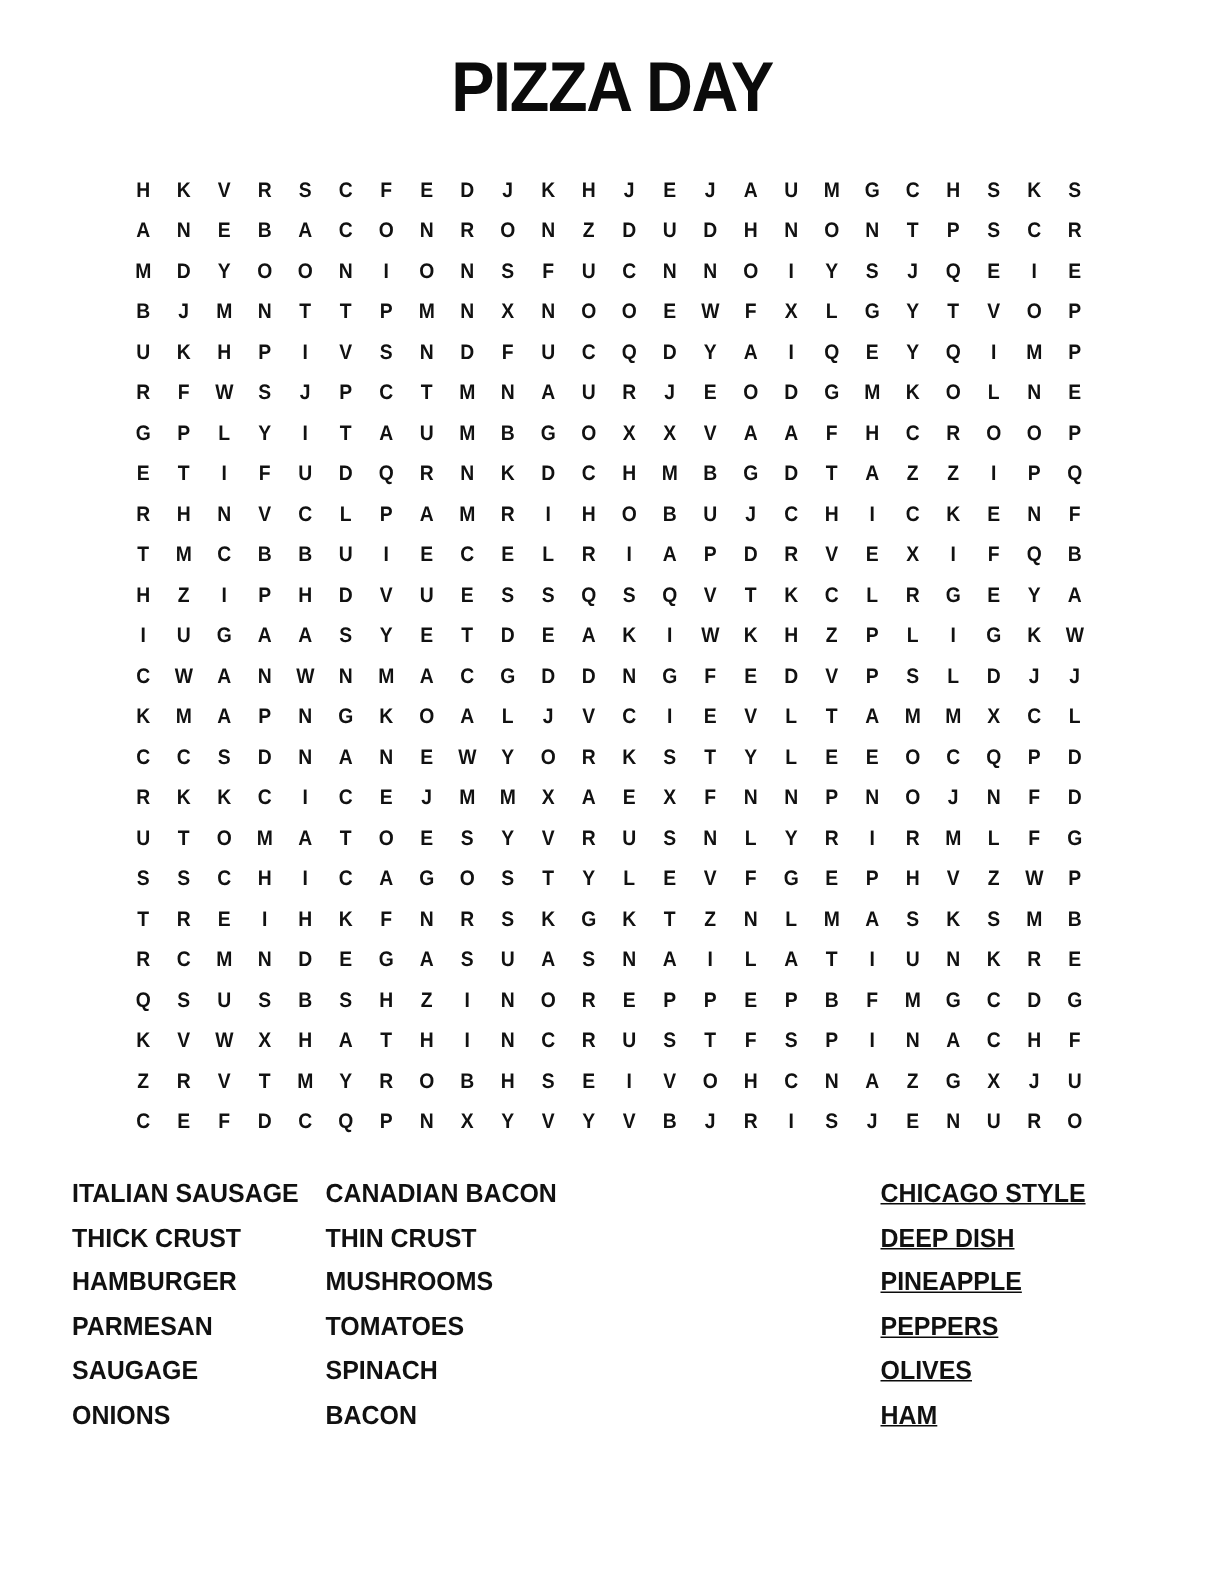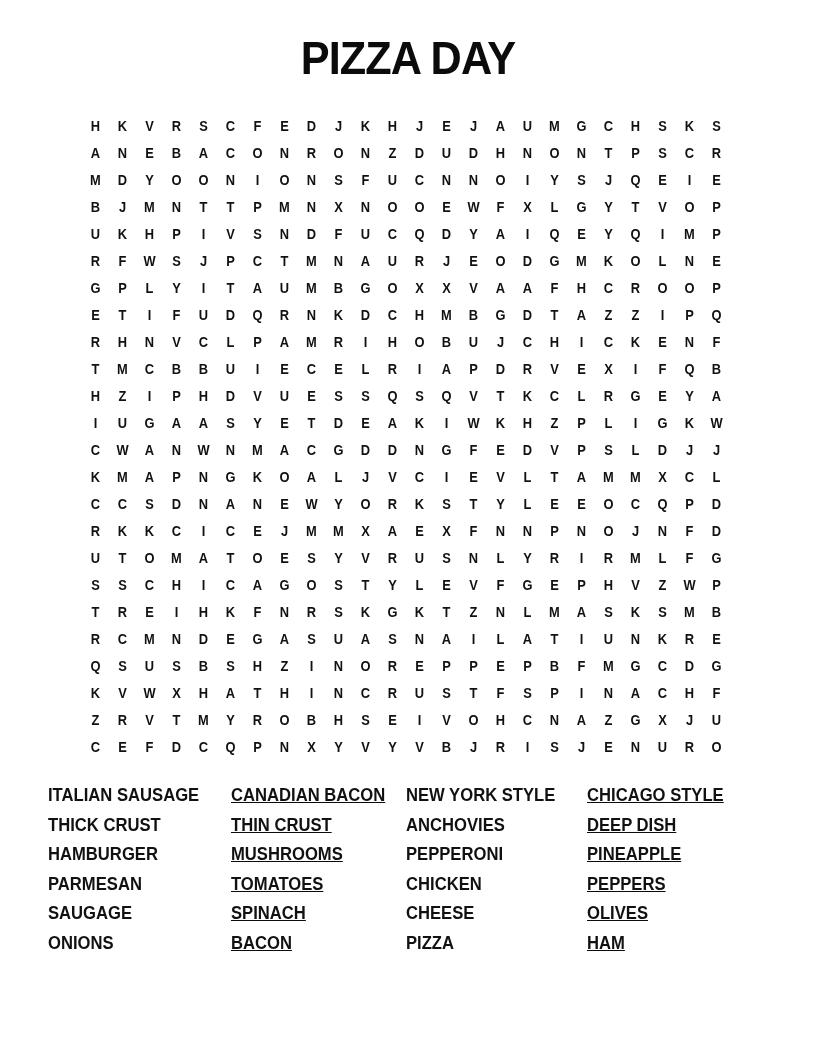--- a/index.html
+++ b/index.html
@@ -50,21 +50,21 @@
     top: 781px;
     left: 0;
     width: 752px;
     height: 185px;
   }
   .word-col {
     position: absolute;
     top: 0;
   }
   .word-col.c0 { left: 48px; }
-  .word-col.c1 { left: 231px; text-decoration: underline; }
+  .word-col.c1 { left: 217px; }
   .word-col.c2 { left: 406px; }
   .word-col.c3 { left: 587px; text-decoration: underline; }
   .word {
     font-size: 17.5px;
     font-weight: bold;
     line-height: 29.6px;
     white-space: nowrap;
     transform: scaleX(0.95);
     transform-origin: left center;
     color: #111111;
@@ -664,28 +664,20 @@
       <div class="word">ONIONS</div>
     </div>
     <div class="word-col c1">
       <div class="word">CANADIAN BACON</div>
       <div class="word">THIN CRUST</div>
       <div class="word">MUSHROOMS</div>
       <div class="word">TOMATOES</div>
       <div class="word">SPINACH</div>
       <div class="word">BACON</div>
     </div>
-    <div class="word-col c2">
-      <div class="word">NEW YORK STYLE</div>
-      <div class="word">ANCHOVIES</div>
-      <div class="word">PEPPERONI</div>
-      <div class="word">CHICKEN</div>
-      <div class="word">CHEESE</div>
-      <div class="word">PIZZA</div>
-    </div>
     <div class="word-col c3">
       <div class="word">CHICAGO STYLE</div>
       <div class="word">DEEP DISH</div>
       <div class="word">PINEAPPLE</div>
       <div class="word">PEPPERS</div>
       <div class="word">OLIVES</div>
       <div class="word">HAM</div>
     </div>
   </div>
 

